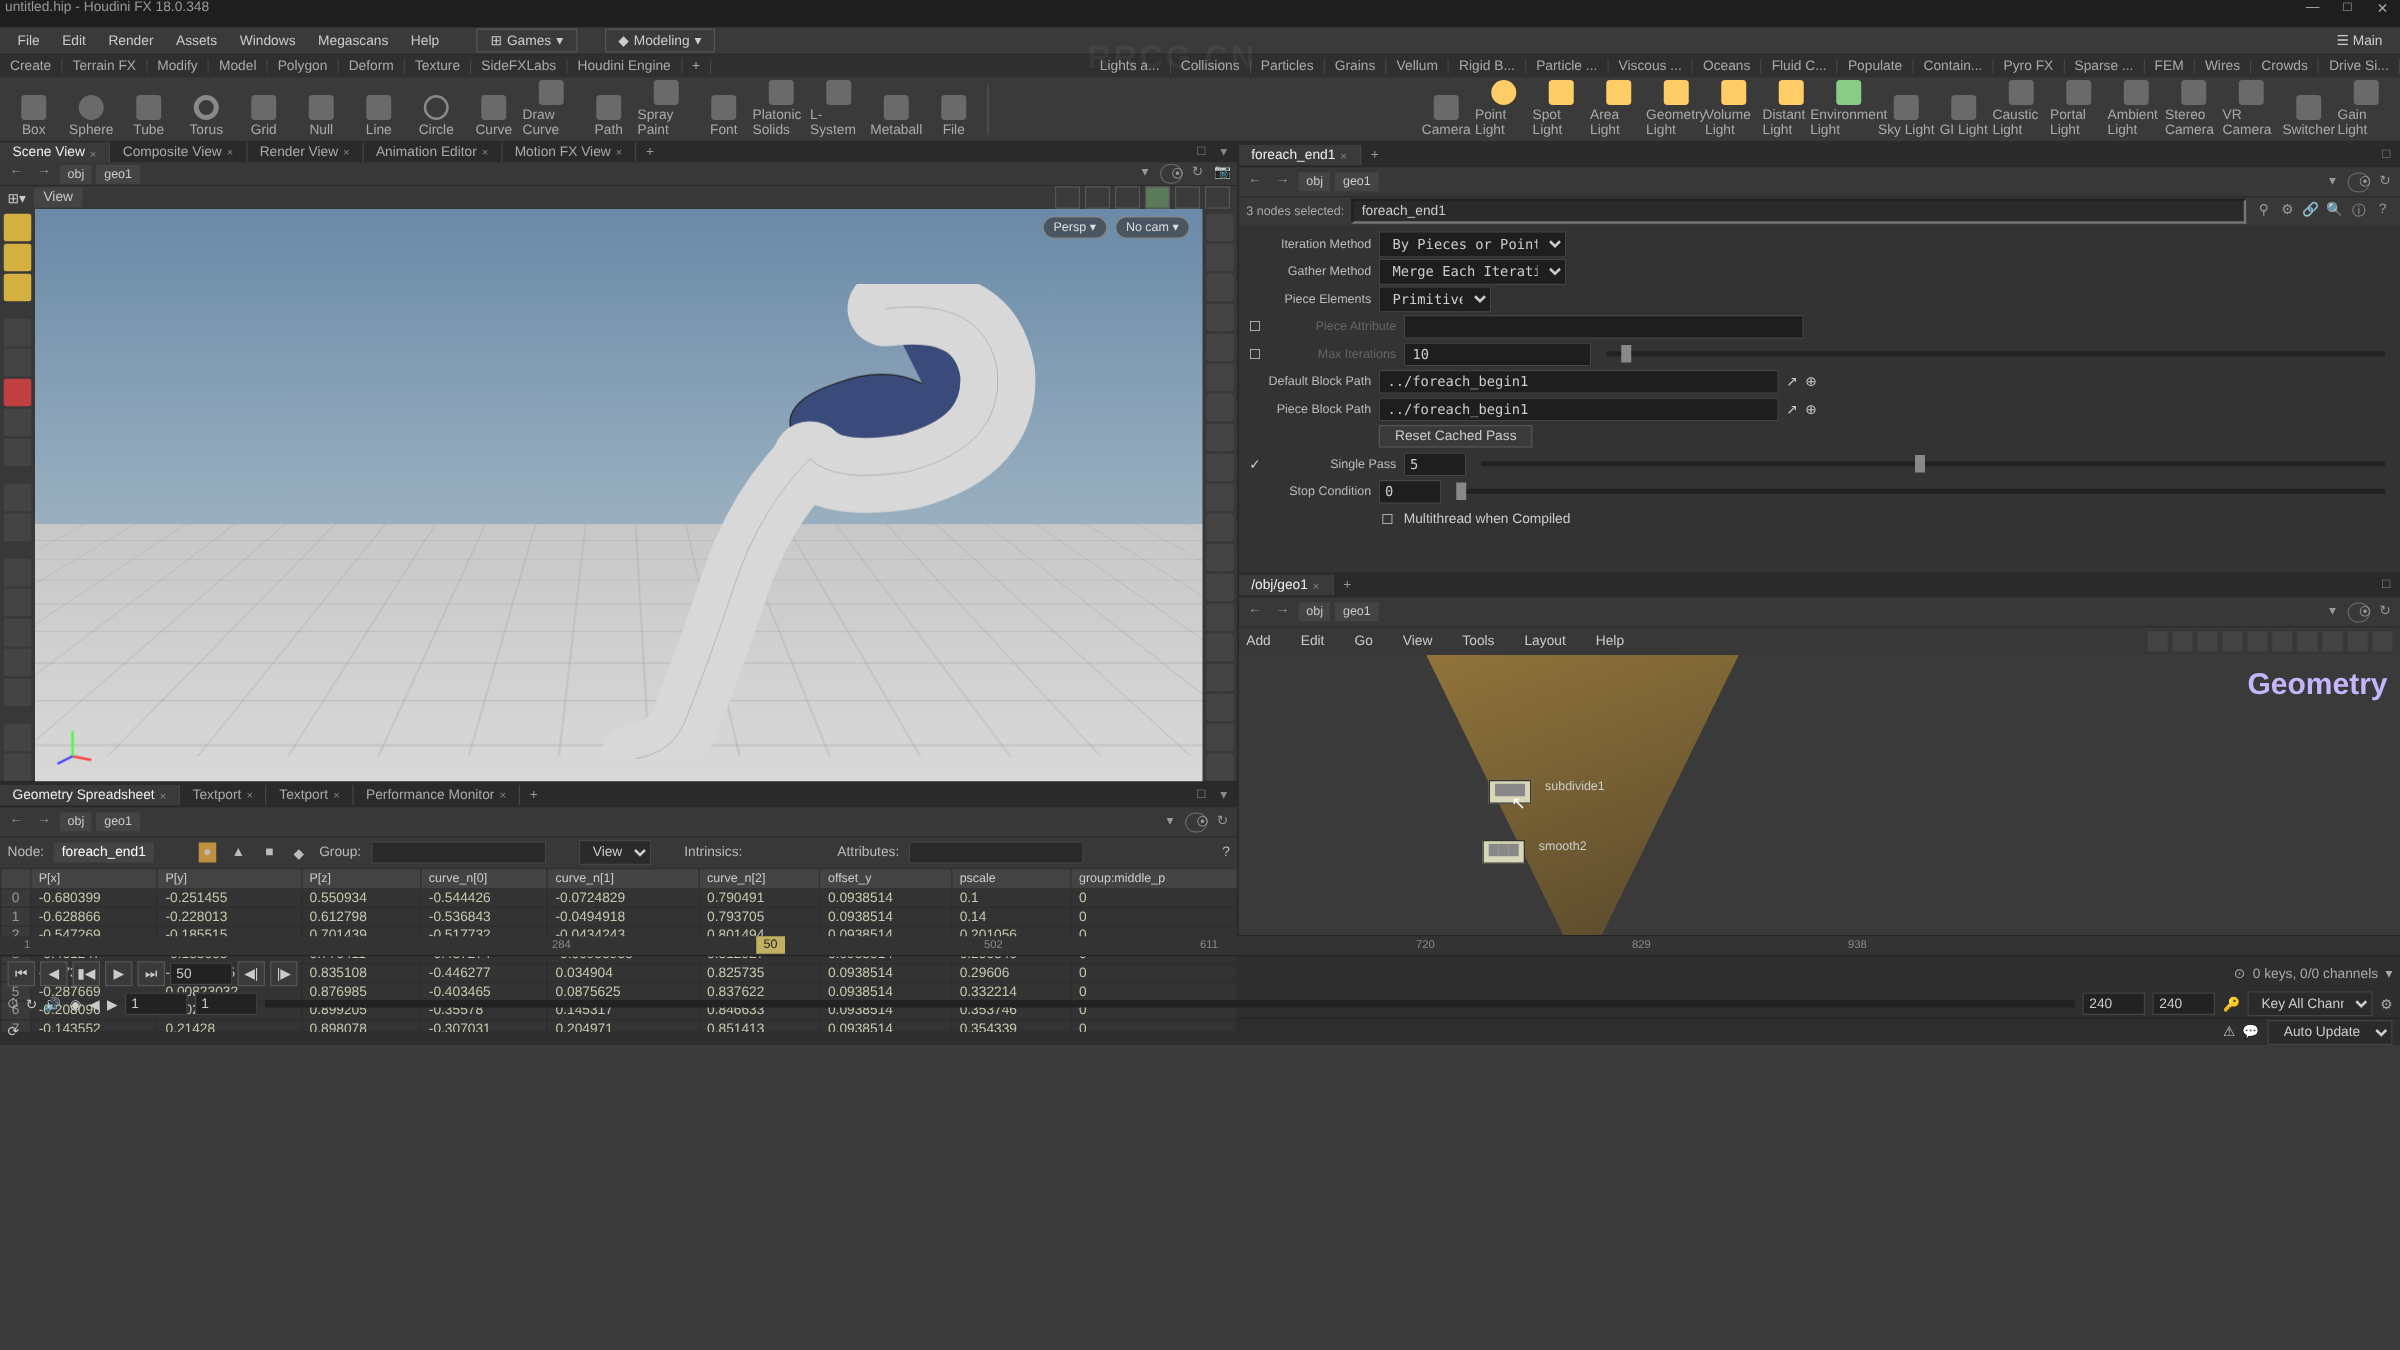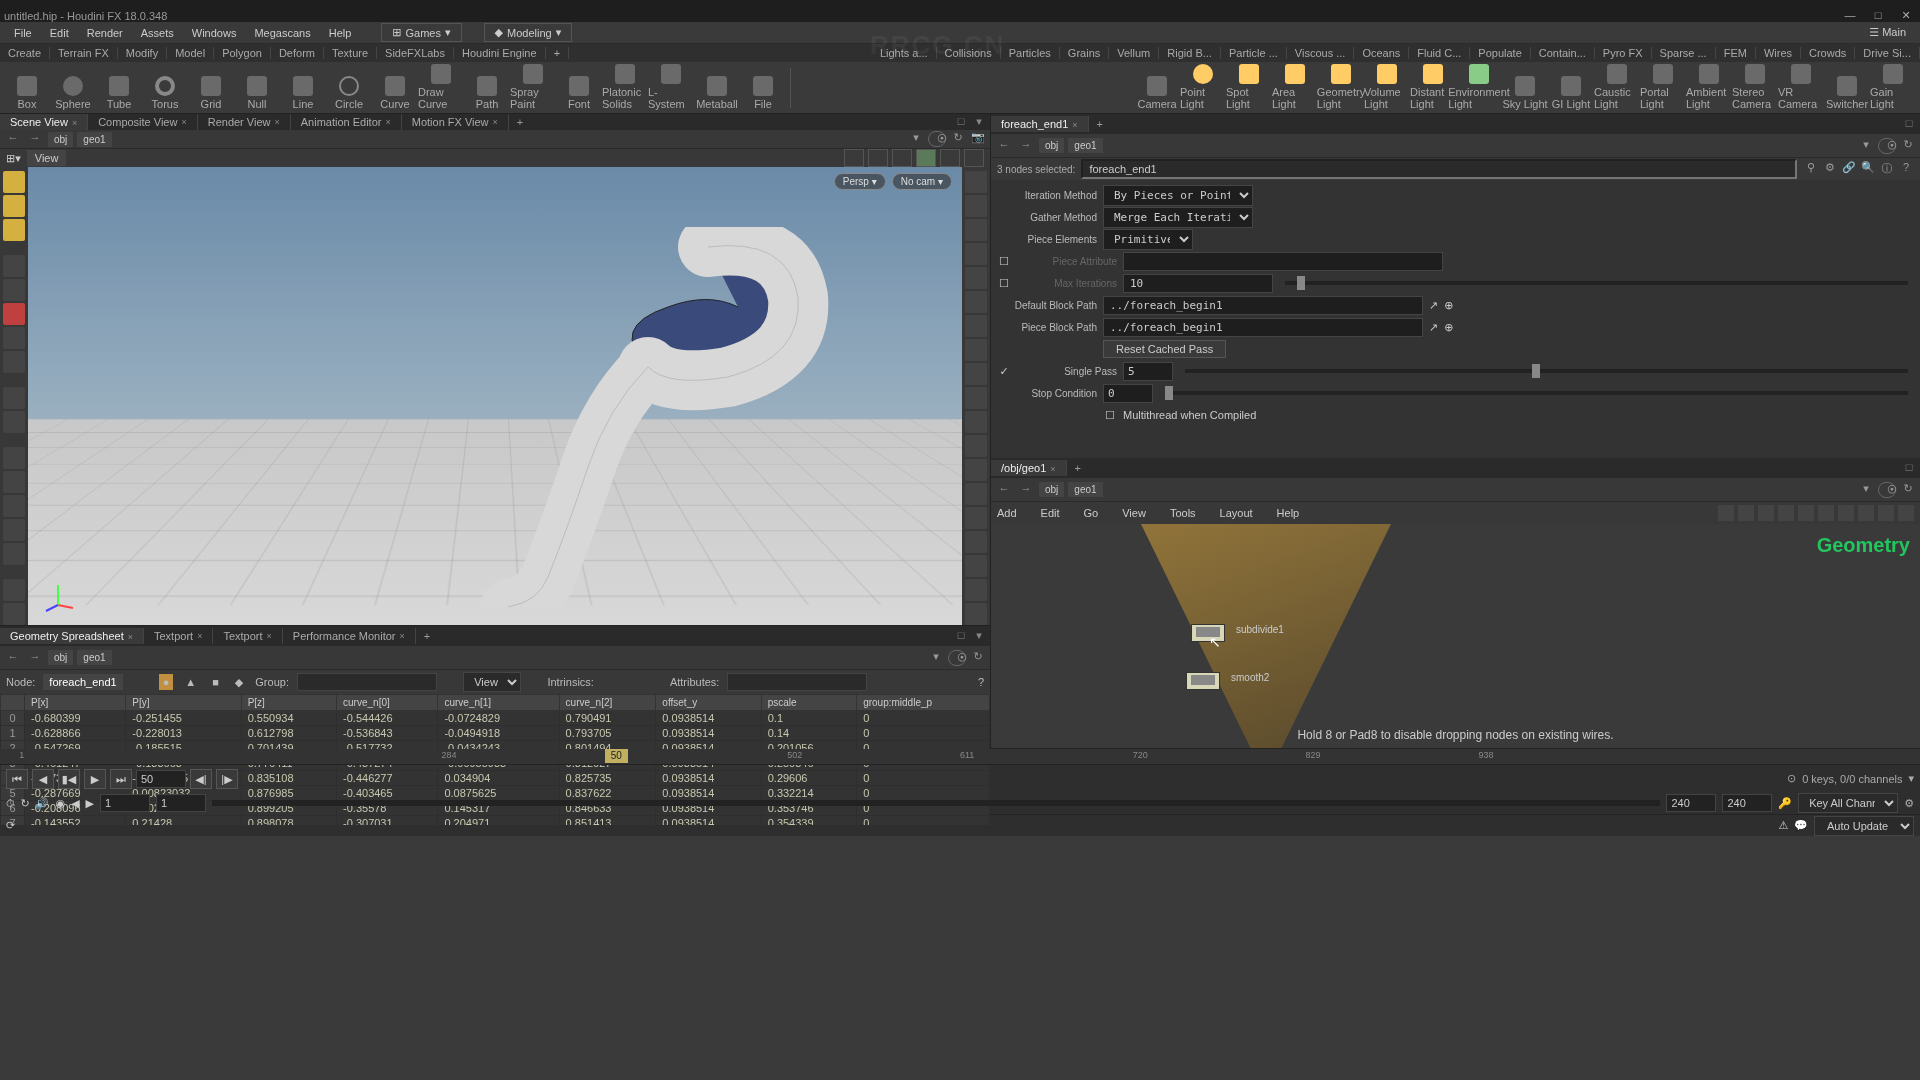--- a/index.html
+++ b/index.html
@@ -1,17 +1,17 @@
 <!DOCTYPE html>
 <html><head>
 <meta charset="utf-8">
 <style>
 * { margin:0; padding:0; box-sizing:border-box; font-family:"Segoe UI",Arial,sans-serif; font-size:11px; user-select:none; }
 body { background:#3a3a3a; color:#cccccc; width:1920px; height:1080px; overflow:hidden; position:relative; }
-.titlebar { height:22px; background:#1e1e1e; display:flex; align-items:flex-end; padding:0 4px; }
+.titlebar { height:22px; background:#1e1e1e; display:flex; align-items:flex-start; padding:0 4px; }
 .titlebar .title { color:#999; flex:1; }
 .titlebar .win-btns { display:flex; gap:8px; }
 .titlebar .win-btns span { width:20px; text-align:center; color:#aaa; cursor:pointer; }
 .menubar { height:22px; background:#3a3a3a; display:flex; align-items:center; padding:0 6px; gap:2px; border-bottom:1px solid #2a2a2a; }
 .menubar .menu-item { padding:2px 8px; color:#ccc; cursor:pointer; }
 .menubar .desktop { margin-left:20px; padding:2px 10px; border:1px solid #555; display:flex; align-items:center; gap:4px; }
 .menubar .right { margin-left:auto; display:flex; gap:6px; }
 .shelfbar { height:18px; background:#2f2f2f; display:flex; align-items:center; font-size:10px; color:#aaa; }
 .shelfbar span { padding:0 8px; border-right:1px solid #444; cursor:pointer; }
 .shelf { height:52px; background:#3a3a3a; display:flex; align-items:center; padding:0 4px; border-bottom:1px solid #222; }
@@ -77,21 +77,21 @@
 .prow .slider { flex:1; height:4px; background:#222; position:relative; margin:0 6px; }
 .prow .slider .thumb { position:absolute; width:8px; height:14px; background:#888; top:-5px; }
 .prow .numin { width:50px; background:#1e1e1e; border:1px solid #444; color:#ccc; padding:2px 4px; font-family:Consolas,monospace; }
 .prow .disabled { color:#666; }
 .network-pane { flex:1; background:#3a3a3a; display:flex; flex-direction:column; }
 .net-toolbar { height:22px; background:#383838; display:flex; align-items:center; padding:0 6px; gap:24px; font-size:10px; }
 .net-toolbar span { cursor:pointer; }
 .net-toolbar .right { margin-left:auto; display:flex; gap:4px; }
 .net-toolbar .right span { width:16px; height:16px; background:#444; }
 .network-view { flex:1; position:relative; background:#3a3a3a; overflow:hidden; }
-.network-view .type-label { position:absolute; right:10px; top:10px; color:#22c55e; font-size:20px; font-weight:bold; }
+.network-view .type-label { position:absolute; right:10px; top:10px; color:#c4b5fd; font-size:24px; font-weight:bold; }
 .network-view .foreach-bg { position:absolute; left:150px; top:0; width:250px; height:230px; background:linear-gradient(160deg,#9a7a3a,#5a4a2a); clip-path:polygon(0 0,100% 0,55% 100%,45% 100%); opacity:0.9; }
 .network-view .node { position:absolute; padding:2px 4px; background:#d8d8b8; border:1px solid #333; font-size:9px; color:#333; display:flex; align-items:center; gap:2px; }
 .network-view .node .flags span { width:8px; height:10px; display:inline-block; background:#888; }
 .network-view .node-label { position:absolute; color:#ccc; font-size:10px; }
 .network-view .hint { position:absolute; bottom:6px; left:0; right:0; text-align:center; color:#ccc; font-size:12px; }
 .cursor-arrow { position:absolute; color:#fff; font-size:14px; }
 .timeline { height:44px; background:#2e2e2e; border-top:1px solid #222; display:flex; flex-direction:column; }
 .timeline .frames { height:16px; position:relative; background:#333; border-bottom:1px solid #222; }
 .timeline .frames .tick { position:absolute; color:#888; font-size:9px; top:1px; }
 .timeline .frames .cur { position:absolute; background:#c0b060; color:#222; padding:0 6px; font-size:10px; top:0; height:14px; line-height:14px; }
@@ -760,21 +760,20 @@
         <div class="foreach-bg"></div>
         <div class="node" style="left:200px;top:100px">
             <span class="flags"><span></span><span></span><span></span></span>
           </div>
         <div class="node-label" style="left:245px;top:100px">subdivide1</div>
         <div class="node" style="left:195px;top:148px">
             <span class="flags"><span></span><span></span><span></span></span>
           </div>
         <div class="node-label" style="left:240px;top:148px">smooth2</div>
         <span class="cursor-arrow" style="left:218px;top:110px">↖</span>
-        <div class="hint">Hold 8 or Pad8 to disable dropping nodes on existing wires.</div>
       </div>
     </div>
   </div>
 </div>
 
 <div class="timeline">
   <div class="frames">
     <span class="tick" style="left:1%">1</span>
     <span class="tick" style="left:23%">284</span>
     <span class="tick" style="left:41%">502</span>

